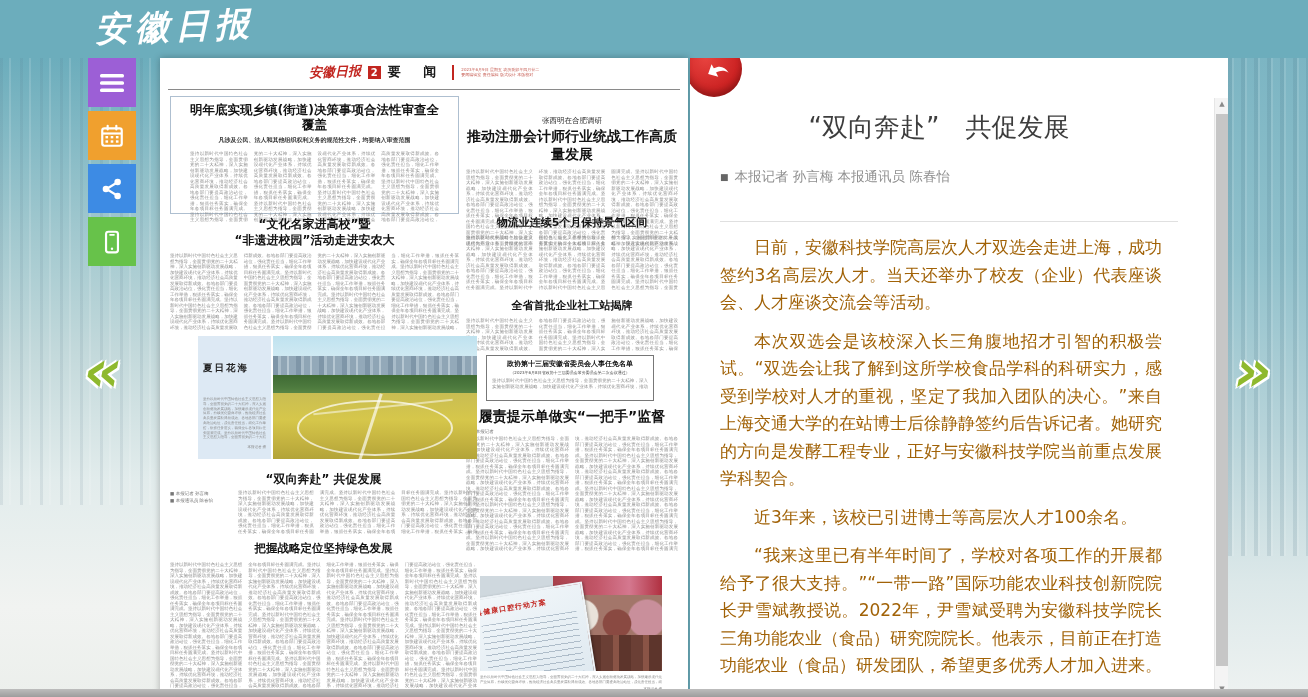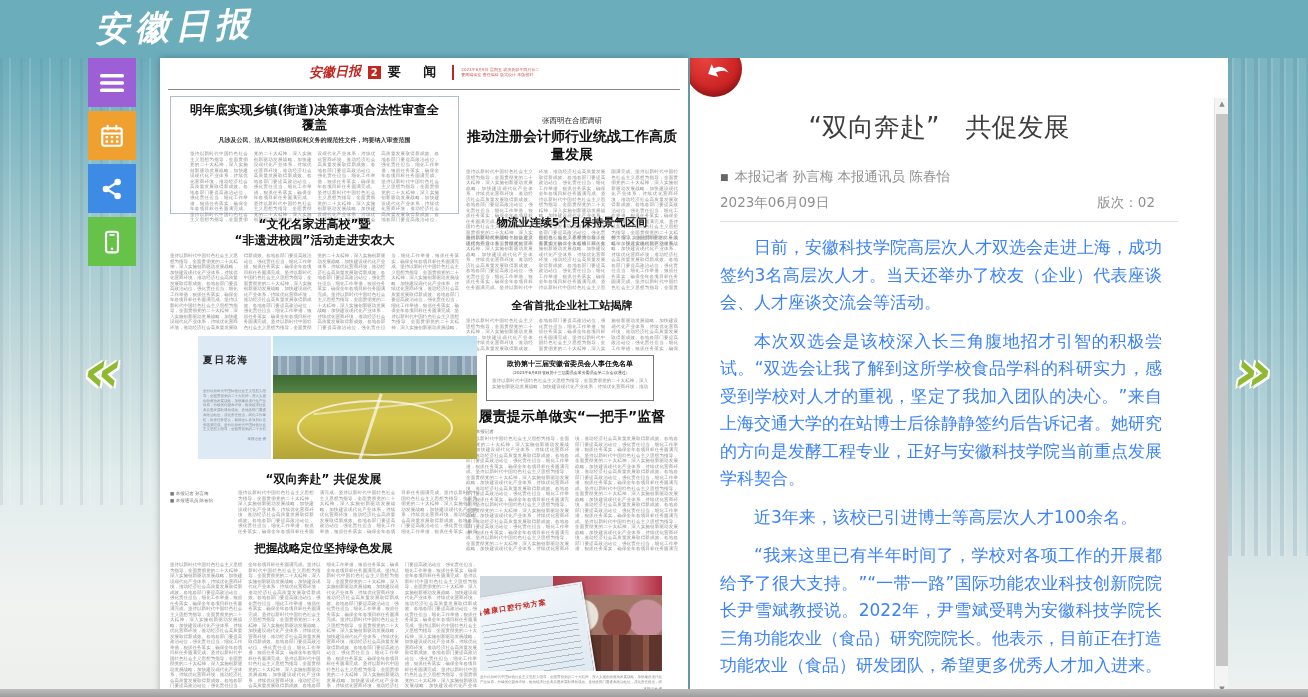--- a/index.html
+++ b/index.html
@@ -75,21 +75,21 @@
 
   .duty{left:306px;top:350px;width:212px;}
   .duty .hl{font-size:14px;}
   .duty .byl{font-size:4.5px;color:#777;margin:3px 0 2px 4px;}
   .duty .tiny{height:118px;column-count:2;}
 
   .cult{left:10px;top:158px;width:289px;}
   .cult .hl{font-size:12px;line-height:16px;}
   .cult .tiny{height:80px;column-count:4;margin-top:5px;}
 
-  .fbox{left:38px;top:278px;width:73px;height:123px;background:#dde9f4;padding:4px 5px;box-sizing:border-box;}
+  .fbox{left:38px;top:278px;width:73px;height:123px;background:#dde9f4;padding:12px 5px;box-sizing:border-box;}
   .fbox .ft{font-size:9.5px;font-weight:bold;color:#222;margin-top:14px;letter-spacing:2px;}
   .fbox .tiny{height:44px;margin-top:22px;column-count:1;font-size:3.5px;line-height:4.8px;}
   .fbox .cred{font-size:3.5px;color:#888;text-align:right;margin-top:4px;}
 
   .photo1{left:113px;top:278px;width:204px;height:123px;overflow:hidden;background:#cdeaf4;}
   .p1-sky{position:absolute;left:0;top:0;width:100%;height:34%;background:linear-gradient(180deg,#bfe2ef,#e2f2f7);}
   .p1-skyline{position:absolute;left:0;top:16%;width:100%;height:18%;
     background:repeating-linear-gradient(90deg,#7f96a8 0 5px,#a9bcc9 5px 8px,#8fa5b5 8px 14px,#b6c7d2 14px 16px,#93a9b9 16px 23px);}
   .p1-trees{position:absolute;left:0;top:32%;width:100%;height:16%;
     background:linear-gradient(180deg,#3f6a34,#4d7a3e 60%,#5d8a47);}
@@ -134,21 +134,21 @@
     background:radial-gradient(circle at 35% 30%,#e8433f,#cd2424 60%,#a81414 95%);
     box-shadow:inset 0 -5px 6px rgba(0,0,0,.22);display:flex;align-items:center;justify-content:center;z-index:5;}
   .backbtn svg{transform:rotate(-28deg) translate(1px,4px);}
   .r-title{position:absolute;left:28px;right:68px;top:52px;text-align:center;font-size:26px;color:#3d3d3d;}
   .r-byline{position:absolute;left:30px;top:110px;font-size:13.5px;color:#8f8f8f;}
   .r-byline .sq{font-size:9px;color:#666;margin-right:6px;vertical-align:1px;}
   .r-daterow{position:absolute;left:30px;right:73px;top:136px;display:flex;justify-content:space-between;
     font-size:13.5px;color:#8f8f8f;}
   .r-divider{position:absolute;left:30px;right:50px;top:163px;border-top:1px solid #e0e0e0;}
   .r-body{position:absolute;left:30px;right:66px;top:176px;bottom:0;overflow:hidden;}
-  .r-body p{font-size:17px;line-height:27.5px;color:#3b82f6;text-align:justify;text-indent:2em;margin:0 0 11px 0;}
+  .r-body p{font-size:17px;line-height:27.5px;color:#a16207;text-align:justify;text-indent:2em;margin:0 0 11px 0;}
 
   .vscroll{position:absolute;left:524px;top:40px;width:14px;bottom:0;background:#f4f4f4;border-left:1px solid #e6e6e6;cursor:pointer;}
   .vs-up{position:absolute;left:0;top:2px;width:14px;text-align:center;font-size:7px;color:#8a8a8a;}
   .vs-thumb{position:absolute;left:1px;top:16px;width:12px;height:552px;background:#c6c6c6;cursor:pointer;}
   .vs-down{position:absolute;left:0;bottom:4px;width:14px;text-align:center;font-size:7px;color:#8a8a8a;}
 
   .hscroll{position:absolute;left:0;bottom:0;width:1308px;height:8px;
     background:linear-gradient(180deg,#bdbdbd,#9d9d9d);cursor:pointer;}
 </style>
 </head>
@@ -316,24 +316,20 @@
       <span>
         <svg width="27" height="27" viewBox="0 0 24 24">
             <path d="M10.2 4.6 L10.2 8.8 C16.4 8.9 19.4 12.2 20 18.4 C17.8 14.4 14.6 13.1 10.2 13.1 L10.2 17.3 L3.4 10.9 Z" fill="#fff"></path>
           </svg>
       </span>
     </div>
     <div class="r-title">“双向奔赴”　共促发展</div>
     <div class="r-byline">
       <span class="sq">■</span><span>本报记者 孙言梅 本报通讯员 陈春怡</span>
     </div>
-    <div class="r-daterow">
-      <span>2023年06月09日</span>
-      <span>版次：02</span>
-    </div>
     <div class="r-divider"></div>
     <div class="r-body">
       <p>日前，安徽科技学院高层次人才双选会走进上海，成功签约3名高层次人才。当天还举办了校友（企业）代表座谈会、人才座谈交流会等活动。</p>
       <p>本次双选会是该校深入长三角腹地招才引智的积极尝试。“双选会让我了解到这所学校食品学科的科研实力，感受到学校对人才的重视，坚定了我加入团队的决心。”来自上海交通大学的在站博士后徐静静签约后告诉记者。她研究的方向是发酵工程专业，正好与安徽科技学院当前重点发展学科契合。</p>
       <p>近3年来，该校已引进博士等高层次人才100余名。</p>
       <p>“我来这里已有半年时间了，学校对各项工作的开展都给予了很大支持。”“一带一路”国际功能农业科技创新院院长尹雪斌教授说。2022年，尹雪斌受聘为安徽科技学院长三角功能农业（食品）研究院院长。他表示，目前正在打造功能农业（食品）研发团队，希望更多优秀人才加入进来。</p>
       <p>“我们持续优化引才引智机制，不断提升引才服务保障水平，让更多优秀人才引得进、留得住、用得好。”该校相关负责人表示。</p>
     </div>
     <div class="vscroll">
       <div class="vs-up">▲</div>

